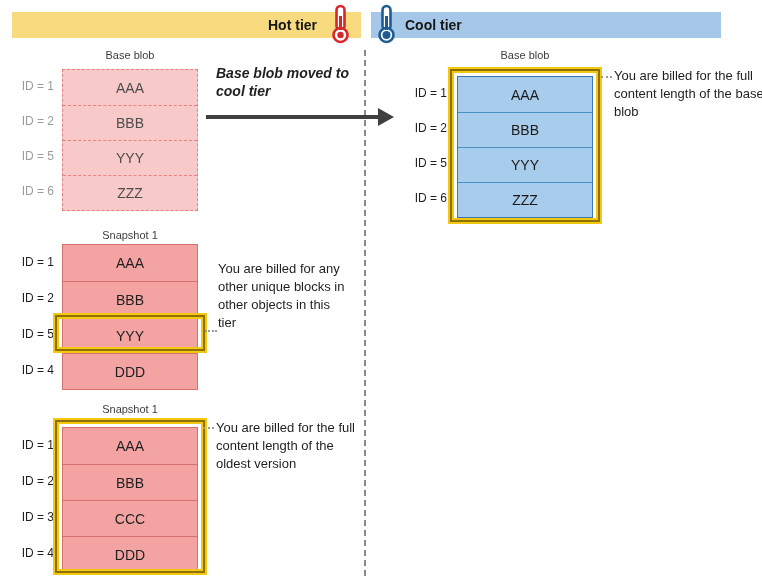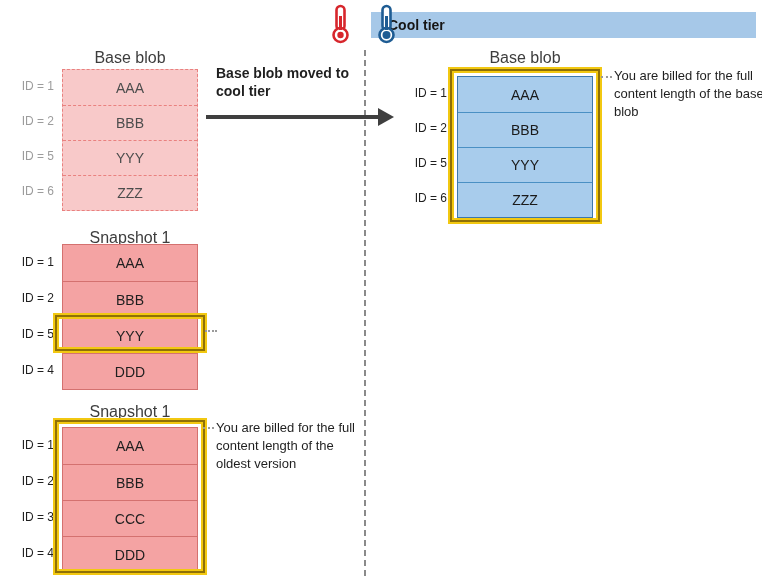--- a/index.html
+++ b/index.html
@@ -2,28 +2,28 @@
 <html><head>
 <meta charset="utf-8">
 <style>
   * { box-sizing: border-box; margin: 0; padding: 0; }
   body { font-family: "Liberation Sans", sans-serif; background: #fff; }
   #canvas { position: relative; width: 762px; height: 587px; background: #ffffff; overflow: hidden; }
 
   
   .tier-bar { position: absolute; top: 12px; height: 26px; font-weight: bold; font-size: 14px; color: #161616; line-height: 26px; }
   #hot-bar  { left: 12px;  width: 349px; background: #f8da7f; text-align: right; padding-right: 44px; }
-  #cool-bar { left: 371px; width: 385px; background: #a6c8e8; text-align: left;  padding-left: 17px; }
+  #cool-bar { left: 371px; width: 350px; background: #a6c8e8; text-align: left;  padding-left: 34px; }
   .thermo { position: absolute; top: 4px; width: 21px; height: 40px; }
 
   
   #divider { position: absolute; left: 364px; top: 50px; height: 526px; width: 0; border-left: 2px dashed #8a8a8a; }
 
   
-  .blob-title { position: absolute; width: 136px; text-align: center; font-size: 16px; color: #3d3d3d; }
+  .blob-title { position: absolute; width: 136px; text-align: center; font-size: 11px; color: #3d3d3d; }
   .id-col { position: absolute; width: 46px; text-align: right; font-size: 12px; }
   .id-col .id-cell { display: block; }
   .blob-table { position: absolute; width: 136px; }
   .cell { display: flex; align-items: center; justify-content: center; font-size: 14px; }
 
   
   #hot-base-ids { color: #9c9c9c; }
   #hot-base-ids .id-cell { height: 35px; line-height: 35px; }
   #hot-base-table { background: #f8c9c9; border: 1px dashed #e9817f; color: #4d4d4d; }
   #hot-base-table .cell { height: 35px; }
@@ -41,33 +41,36 @@
   #cool-base-ids .id-cell { height: 35px; line-height: 35px; }
   #cool-base-table { background: #a8ccec; border: 1px solid #3c78ad; color: #1a1a1a; }
   #cool-base-table .cell { height: 35px; }
   #cool-base-table .cell + .cell { border-top: 1px solid #4a90c4; }
 
   
   .gold-box { position: absolute; border: 2px solid #8f7006; box-shadow: 0 0 0 2px #f2c811, inset 0 0 0 2px #f2c811; background: transparent; pointer-events: none; }
 
   
   .note { position: absolute; font-size: 13px; line-height: 18px; color: #1f1f1f; }
-  #move-label { position: absolute; left: 216px; top: 64px; width: 135px; font-size: 14px; line-height: 18px; font-weight: bold; color: #1f1f1f; }
+  #move-label { position: absolute; left: 216px; top: 64px; width: 135px; font-size: 14px; line-height: 18px; font-weight: bold; color: #1f1f1f; font-style: italic; }
   .dotted-connector { position: absolute; height: 0; border-top: 2px dotted #9a9a9a; }
 
   
   #arrow-line { position: absolute; left: 206px; top: 115px; width: 174px; height: 4px; background: #3f3f3f; }
   #arrow-head { position: absolute; left: 378px; top: 108px; width: 0; height: 0;
                 border-top: 9px solid transparent; border-bottom: 9px solid transparent; border-left: 16px solid #3f3f3f; }
 </style>
 </head>
 <body>
 
 <div id="canvas">
 
+  <div id="hot-bar" class="tier-bar">
+    <span>Hot tier</span>
+  </div>
   <svg class="thermo" style="left:330px;" viewBox="0 0 21 40">
     <rect x="6.5" y="2" width="8" height="24" rx="4" fill="#ffffff" stroke="#d7262c" stroke-width="2.6"></rect>
     <circle cx="10.5" cy="31" r="7" fill="#ffffff" stroke="#d7262c" stroke-width="2.6"></circle>
     <line x1="10.5" y1="12" x2="10.5" y2="26" stroke="#d7262c" stroke-width="3"></line>
     <circle cx="10.5" cy="31" r="3.2" fill="#d7262c"></circle>
   </svg>
 
   <div id="cool-bar" class="tier-bar">
     <span>Cool tier</span>
   </div>
@@ -137,20 +140,21 @@
     <div class="cell">YYY</div>
     <div class="cell">ZZZ</div>
   </div>
   <div class="gold-box" style="left:450px; top:69px; width:150px; height:153px;"></div>
 
   <div id="move-label">Base blob moved to cool tier</div>
   <div id="arrow-line"></div>
   <div id="arrow-head"></div>
 
   <div class="dotted-connector" style="left:205px; top:330px; width:12px;"></div>
+  <div class="note" style="left:218px; top:260px; width:128px;">You are billed for any other unique blocks in other objects in this tier</div>
 
   <div class="dotted-connector" style="left:203px; top:427px; width:11px;"></div>
   <div class="note" style="left:216px; top:419px; width:152px;">You are billed for the full content length of the oldest version</div>
 
   <div class="dotted-connector" style="left:601px; top:76px; width:11px;"></div>
   <div class="note" style="left:614px; top:67px; width:150px;">You are billed for the full content length of the base blob</div>
 
 </div>
 
 </body></html>

